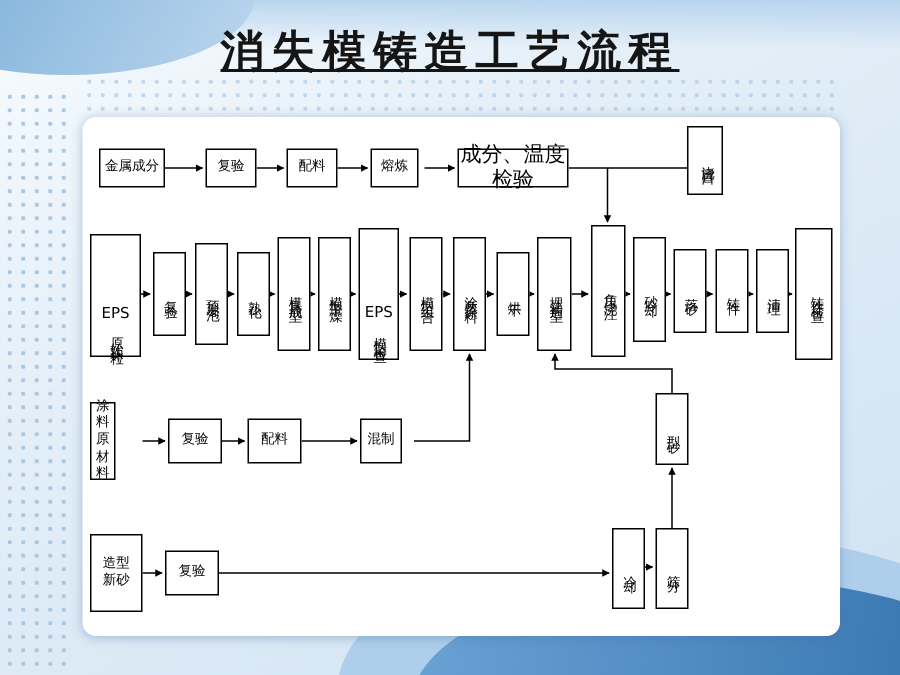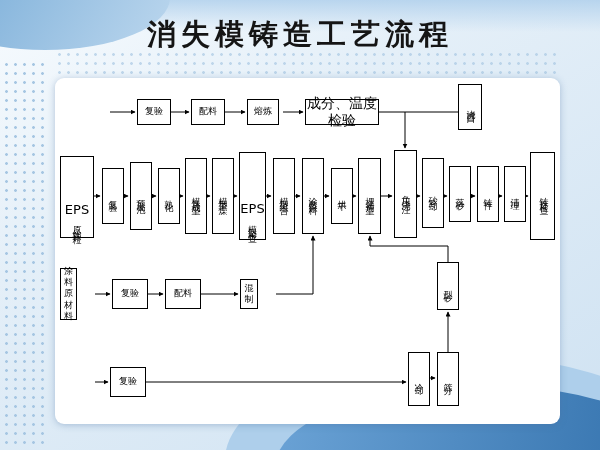--- a/index.html
+++ b/index.html
@@ -15,35 +15,35 @@
   .corner-tl{position:absolute;width:250px;height:105px;top:-55px;left:-80px;
     background:linear-gradient(120deg,#6ea6d4,#bcd7ee);border-radius:50%;}
   .band-top{position:absolute;top:0;left:0;width:600px;height:32px;
     background:linear-gradient(to bottom,rgba(176,208,236,.85),rgba(176,208,236,0));}
   .corner-br1{position:absolute;width:470px;height:210px;right:-95px;bottom:-115px;
     background:#aecfeb;border-radius:50%;}
   .corner-br2{position:absolute;width:410px;height:165px;right:-85px;bottom:-100px;
     background:linear-gradient(100deg,#6ba3d6,#2e6da9);border-radius:50%;}
 
   .title{position:absolute;top:15px;left:0;width:600px;text-align:center;
-    font-size:29px;font-weight:bold;letter-spacing:5px;color:#151515;}
+    font-size:29px;font-weight:bold;letter-spacing:5px;color:#151515;text-decoration:underline;}
 
   .panel{position:absolute;left:55px;top:78px;width:505px;height:346px;
     background:#fff;border-radius:9px;box-shadow:0 1px 7px rgba(70,110,160,.38);}
 
   svg.conn{position:absolute;left:0;top:0;}
 
   .node{position:absolute;box-sizing:border-box;border:1px solid #000;background:#fff;
     font-size:9px;line-height:1.25;}
   .node.h{display:flex;align-items:center;justify-content:center;
     text-align:center;white-space:pre-line;}
   .node.v{writing-mode:vertical-rl;text-orientation:upright;letter-spacing:3px;
     text-align:center;line-height:20px;}
   .node.vp{display:flex;flex-direction:column;align-items:center;justify-content:center;padding:2px 0;}
-  .vp .pp{font-size:13px;letter-spacing:0;line-height:1;margin-top:40px;}
+  .vp .pp{font-size:10px;letter-spacing:0;line-height:1;margin-top:40px;}
   .vp .vv{writing-mode:vertical-rl;text-orientation:upright;letter-spacing:3px;
     line-height:12px;margin-top:3px;}
   .small{font-size:14px;}
 </style>
 </head>
 <body>
 
 <div id="slide">
 
   <div class="band-top"></div>
@@ -95,20 +95,21 @@
       <path d="M276 294 H313 V236" marker-end="url(#ah)"></path>
 
       <path d="M95 382 H108" marker-end="url(#ah)"></path>
       <path d="M146 382 H406" marker-end="url(#ah)"></path>
       <path d="M430 378 H435" marker-end="url(#ah)"></path>
       <path d="M448 352 V312" marker-end="url(#ah)"></path>
       <path d="M448 262 V246 H370 V236" marker-end="url(#ah)"></path>
     </g>
   </svg>
 
+  <div class="node h" style="left:66px;top:99px;width:44px;height:26px">金属成分</div>
   <div class="node h" style="left:137px;top:99px;width:34px;height:26px">复验</div>
   <div class="node h" style="left:191px;top:99px;width:34px;height:26px">配料</div>
   <div class="node h" style="left:247px;top:99px;width:32px;height:26px">熔炼</div>
   <div class="node h small" style="left:305px;top:99px;width:74px;height:26px">成分、温度检验</div>
   <div class="node v" style="left:458px;top:84px;width:24px;height:46px">浇冒口</div>
 
   <div class="node vp" style="left:60px;top:156px;width:34px;height:82px">
     <span class="pp">EPS</span>
     <span class="vv">原始珠粒</span>
   </div>
@@ -129,20 +130,22 @@
   <div class="node v" style="left:422px;top:158px;width:22px;height:70px">砂冷却</div>
   <div class="node v" style="left:449px;top:166px;width:22px;height:56px">落砂</div>
   <div class="node v" style="left:477px;top:166px;width:22px;height:56px">铸件</div>
   <div class="node v" style="left:504px;top:166px;width:22px;height:56px">清理</div>
   <div class="node v" style="left:530px;top:152px;width:25px;height:88px">铸件检查</div>
 
   <div class="node h" style="left:60px;top:268px;width:17px;height:52px">涂料
 原材料</div>
   <div class="node h" style="left:112px;top:279px;width:36px;height:30px">复验</div>
   <div class="node h" style="left:165px;top:279px;width:36px;height:30px">配料</div>
-  <div class="node h" style="left:240px;top:279px;width:18px;height:30px">混制</div>
+  <div class="node h" style="left:240px;top:279px;width:28px;height:30px">混制</div>
 
+  <div class="node h" style="left:60px;top:356px;width:35px;height:52px">造型
+新砂</div>
   <div class="node h" style="left:110px;top:367px;width:36px;height:30px">复验</div>
   <div class="node v" style="left:408px;top:352px;width:22px;height:54px">冷却</div>
   <div class="node v" style="left:437px;top:352px;width:22px;height:54px">筛分</div>
   <div class="node v" style="left:437px;top:262px;width:22px;height:48px">型砂</div>
 
 </div>
 
 </body></html>

